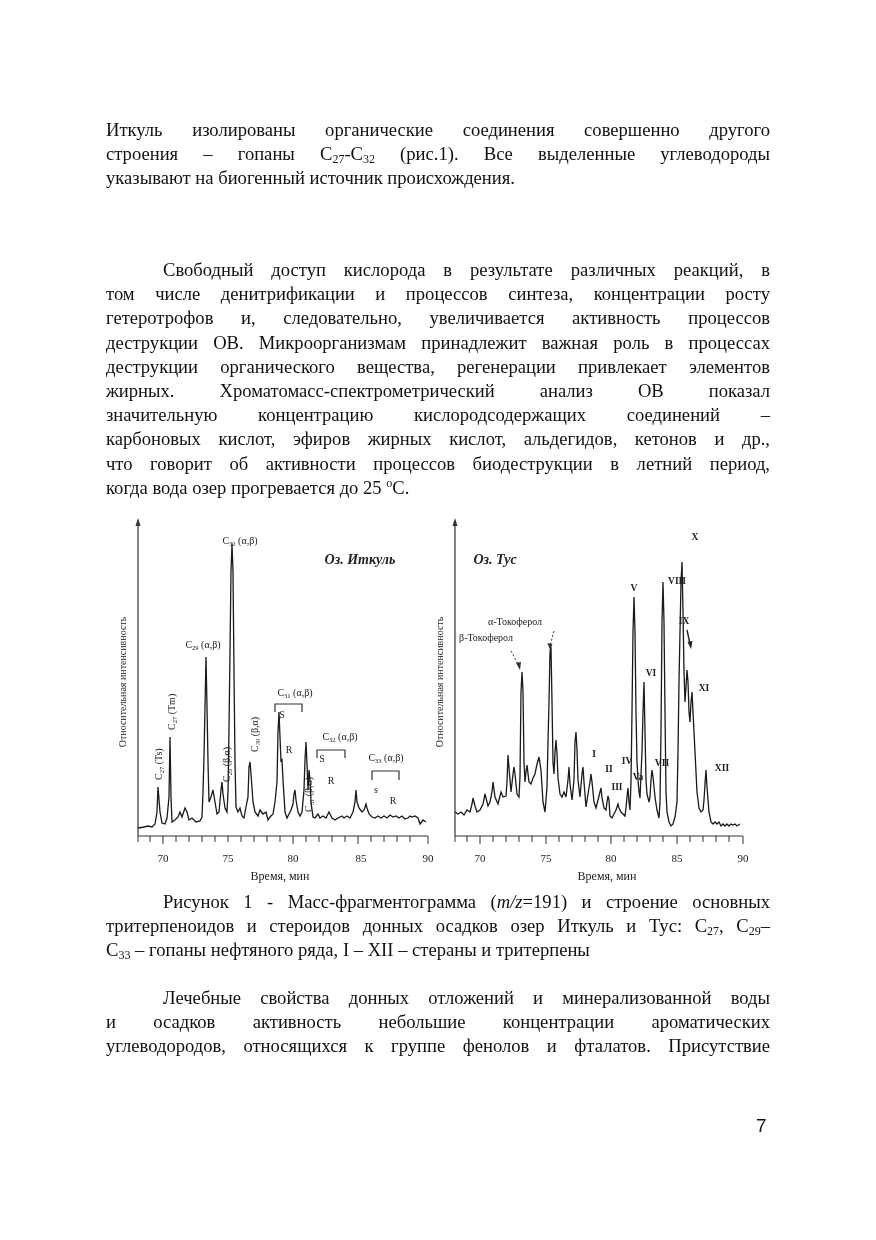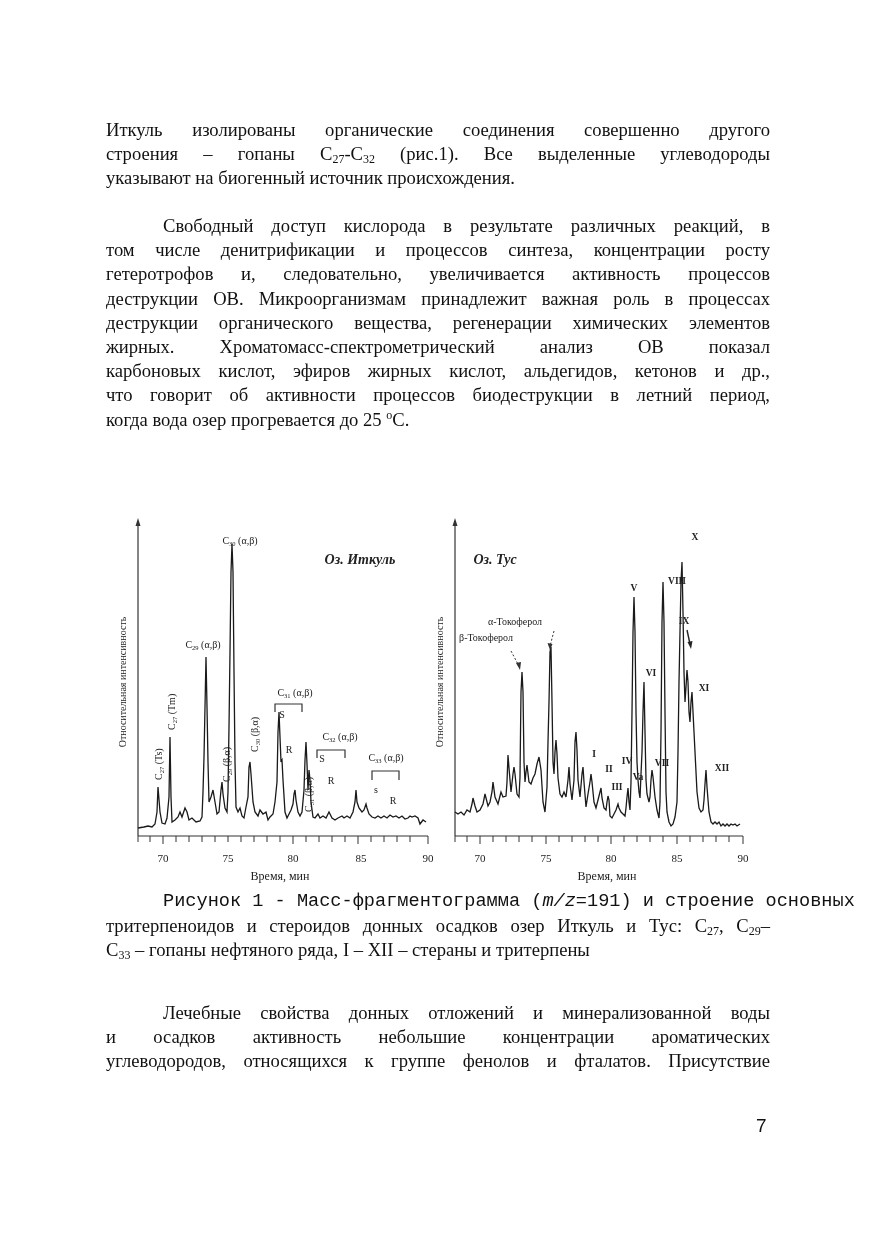--- a/index.html
+++ b/index.html
@@ -26,26 +26,27 @@
   <div class="text-block" style="top:118px;">
     <p class="para">
       <span class="line">Иткуль изолированы органические соединения совершенно другого</span>
       <span class="line"><span>строения – гопаны C</span><sub>27</sub><span>-C</span><sub>32</sub><span> (рис.1). Все выделенные углеводороды</span></span>
       <span class="line last">указывают на биогенный источник происхождения.</span>
     </p>
   </div>
 
   <div class="text-block" style="top:214px;">
     <p class="para">
-      <span class="line" style="padding-left:57px;">Свободный доступ кислорода в результате различных реакций, в</span>
+      <span class="line" style="padding-left:57px;margin-top:44px;">Свободный доступ кислорода в результате различных реакций, в</span>
       <span class="line">том числе денитрификации и процессов синтеза, концентрации росту</span>
       <span class="line">гетеротрофов и, следовательно, увеличивается активность процессов</span>
       <span class="line">деструкции ОВ. Микроорганизмам принадлежит важная роль в процессах</span>
-      <span class="line">деструкции органического вещества, регенерации химических элементов</span>
+      <span class="line">деструкции органического вещества, регенерации привлекает элементов</span>
       <span class="line">жирных. Хроматомасс-спектрометрический анализ ОВ показал</span>
+      <span class="line">значительную концентрацию кислородсодержащих соединений –</span>
       <span class="line">карбоновых кислот, эфиров жирных кислот, альдегидов, кетонов и др.,</span>
       <span class="line">что говорит об активности процессов биодеструкции в летний период,</span>
       <span class="line last"><span>когда вода озер прогревается до 25 </span><sup>o</sup><span>C.</span></span>
     </p>
   </div>
 
   <div class="figure">
     <svg width="660" height="376" viewBox="0 0 660 376">
 
       <g>
@@ -196,26 +197,26 @@
           <text x="594" y="179">XI</text>
           <text x="612" y="259">XII</text>
         </g>
         <line x1="577" y1="118" x2="580" y2="132" stroke="#222" stroke-width="1.4"></line>
         <polygon points="581,137 577.5,130 582.5,129" fill="#222"></polygon>
       </g>
     </svg>
   </div>
 
   <div class="caption">
-    <span class="line" style="padding-left:57px;font-family:Liberation Mono, monospace;"><span>Рисунок 1 - Масс-фрагментограмма (</span><i>m/z</i><span>=191) и строение основных</span></span>
+    <span class="line" style="padding-left:57px;"><span>Рисунок 1 - Масс-фрагментограмма (</span><i>m/z</i><span>=191) и строение основных</span></span>
     <span class="line"><span>тритерпеноидов и стероидов донных осадков озер Иткуль и Тус: C</span><sub>27</sub><span>, C</span><sub>29</sub><span>–</span></span>
     <span class="line last"><span>C</span><sub>33</sub><span> – гопаны нефтяного ряда, I – XII –  стераны и тритерпены</span></span>
   </div>
 
-  <div class="text-block" style="top:986px;margin-top:15px;">
+  <div class="text-block" style="top:986px;">
     <p class="para">
       <span class="line" style="padding-left:57px;">Лечебные свойства донных отложений и минерализованной воды</span>
       <span class="line">и осадков активность небольшие концентрации ароматических</span>
       <span class="line">углеводородов, относящихся к группе фенолов и фталатов. Присутствие</span>
     </p>
   </div>
 
   <div class="page-number">7</div>
 </div>
 

